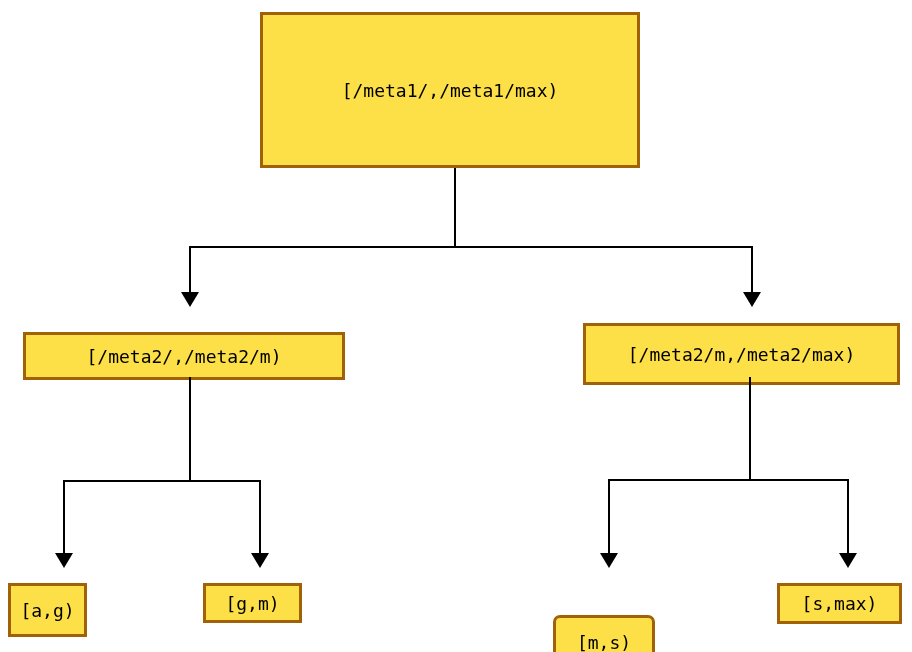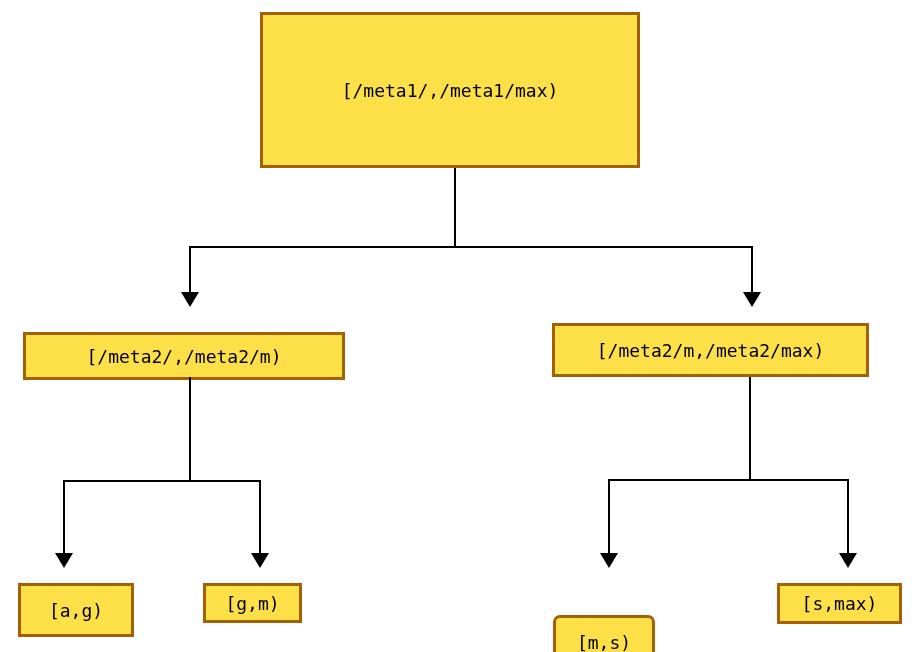--- a/index.html
+++ b/index.html
@@ -21,22 +21,22 @@
     display: flex;
     align-items: center;
     justify-content: center;
     font-size: 18px;
     color: #000000;
     white-space: nowrap;
     box-sizing: border-box;
   }
   .node-root   { left: 260px; top: 12px;  width: 380px; height: 156px; }
   .node-l2l    { left: 23px;  top: 324px; width: 322px; height: 48px; margin-top: 8px;  }
-  .node-l2r    { left: 552px; top: 323px; width: 317px; height: 54px;  }
-  .node-leaf1  { left: 8px;   top: 583px; width: 116px; height: 54px; margin-left: 10px;  }
+  .node-l2r    { left: 583px; top: 323px; width: 317px; height: 62px;  }
+  .node-leaf1  { left: 8px;   top: 583px; width: 79px; height: 54px;  }
   .node-leaf2  { left: 203px; top: 583px; width: 99px;  height: 40px;  }
   .node-leaf3  { left: 553px; top: 615px; width: 102px;  height: 54px; border-radius: 7px;  }
   .node-leaf4  { left: 777px; top: 583px; width: 125px; height: 41px;  }
 
   .line {
     position: absolute;
     background: #000000;
   }
   
   .v-root      { left: 454px; top: 168px; width: 2px;   height: 80px; }

